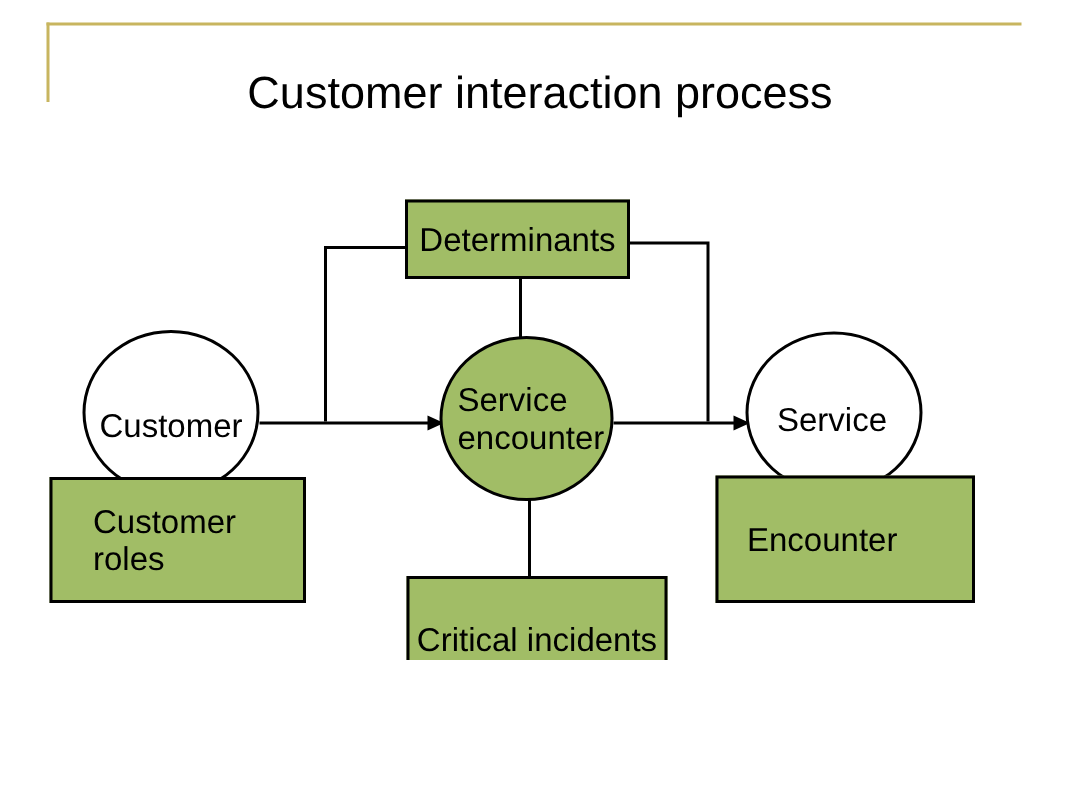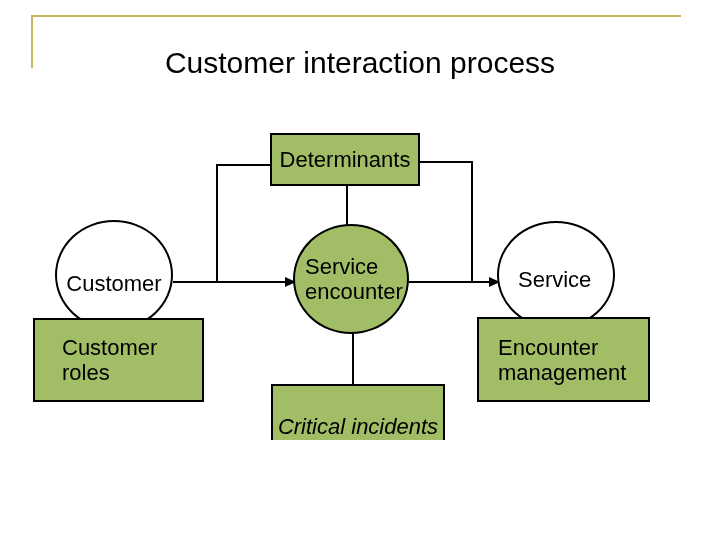--- a/index.html
+++ b/index.html
@@ -100,21 +100,20 @@
     left: 477px; top: 317px;
     width: 173px; height: 85px;
     align-items: flex-start;
     padding-left: 19px;
   }
   .node-critical-incidents {
     left: 271px; top: 384px;
     width: 174px; height: 84px;
     align-items: center;
     text-align: center;
-    font-style: italic;
   }
   .node span { display: block; }
 </style>
 </head>
 <body>
 
 <div class="slide">
 
   <div class="rule-top-h"></div>
   <div class="rule-top-v"></div>
@@ -155,21 +154,20 @@
     <span>Determinants</span>
   </div>
 
   <div class="node fill-green node-customer-roles">
     <span>Customer</span>
     <span>roles</span>
   </div>
 
   <div class="node fill-green node-encounter-management">
     <span>Encounter</span>
-    <span>management</span>
   </div>
 
   <div class="node fill-green node-critical-incidents">
     <span>Critical incidents</span>
   </div>
 
   <div class="rule-bottom"></div>
 
 </div>
 

